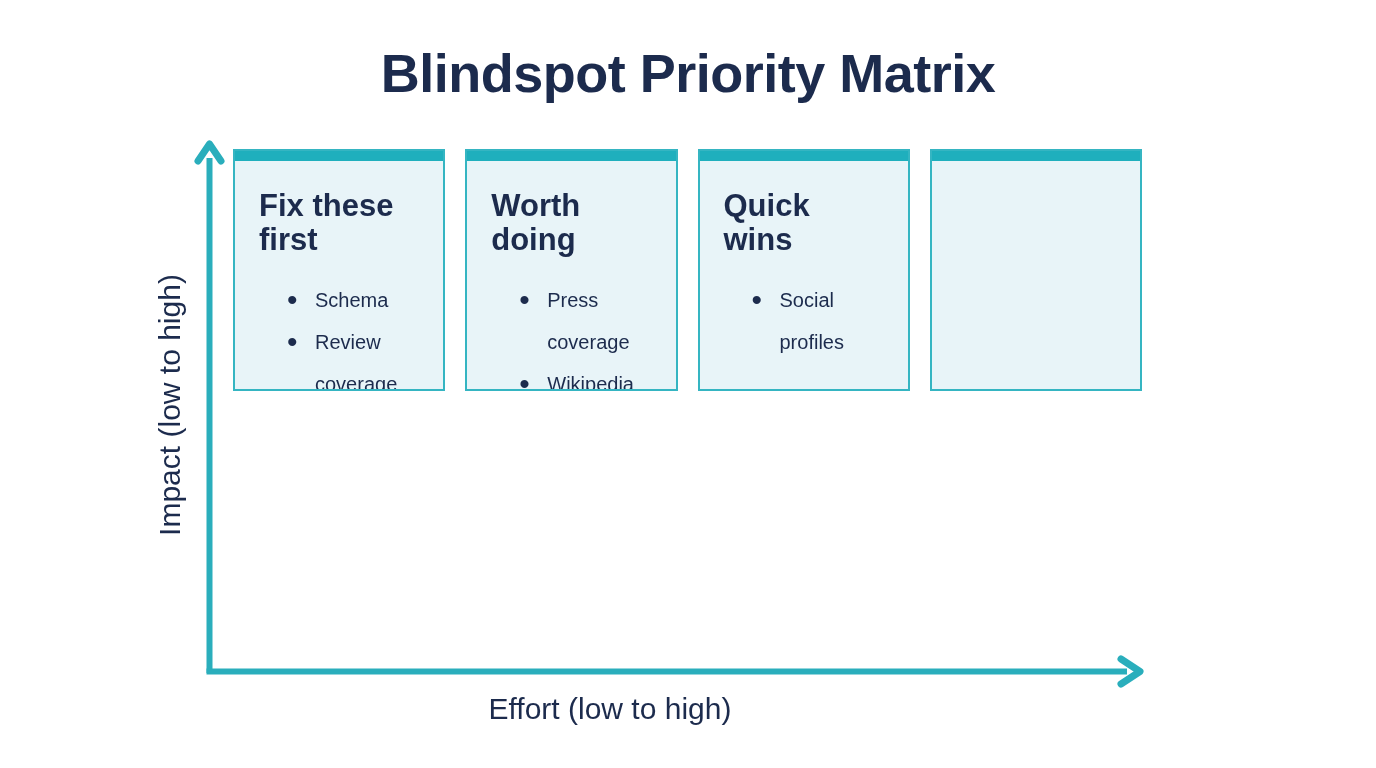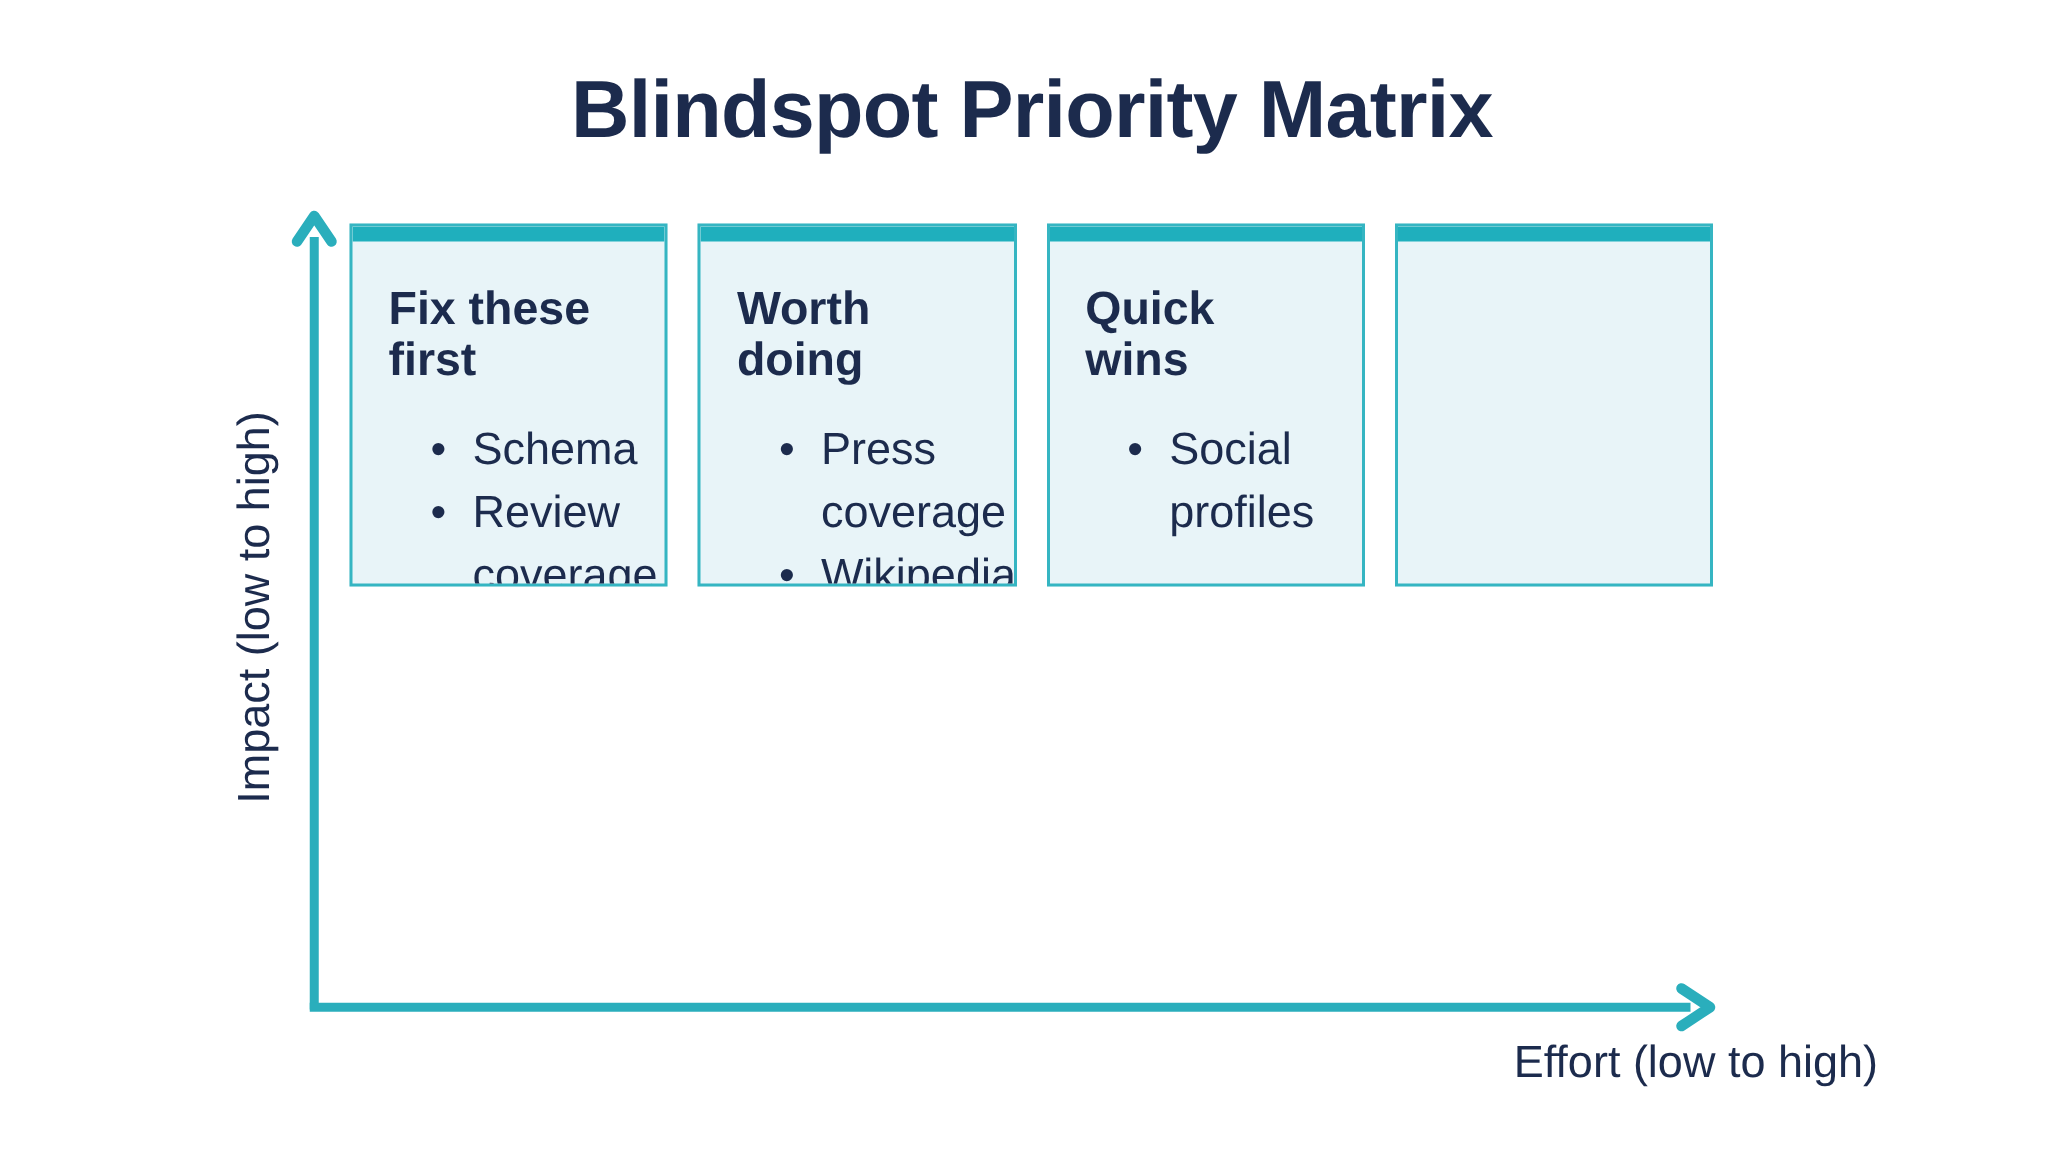--- a/index.html
+++ b/index.html
@@ -35,25 +35,24 @@
     top: 405px; left: 170px;
     transform: translate(-50%, -50%) rotate(-90deg);
     white-space: nowrap;
     font-size: 30px;
     font-weight: 500;
     color: var(--navy-text);
   }
   .x-axis-label {
     position: absolute;
     top: 692px; left: 0; width: 1220px;
-    text-align: right;
+    text-align: center;
     font-size: 30px;
     font-weight: 500;
     color: var(--navy-text);
-    margin-left: 32px;
   }
 
   .quadrant-grid {
     position: absolute;
     left: 233px; top: 149px;
     width: 909px; height: 501px;
     display: grid;
     grid-template-columns: 1fr 1fr 1fr 1fr;
     grid-template-rows: 1fr 1fr;
     column-gap: 20px;
@@ -77,21 +76,21 @@
     color: var(--navy-text);
     line-height: 1.1;
   }
   .quadrant-list {
     list-style: none;
     margin: 22px 0 0 24px;
   }
   .quadrant-list li {
     position: relative;
     padding-left: 32px;
-    font-size: 30px;
+    font-size: 20px;
     font-weight: 500;
     line-height: 42px;
     color: var(--navy-text);
   }
   .quadrant-list li::before {
     content: "•";
     position: absolute;
     left: 4px;
     font-size: 30px;
     color: var(--navy-text);

